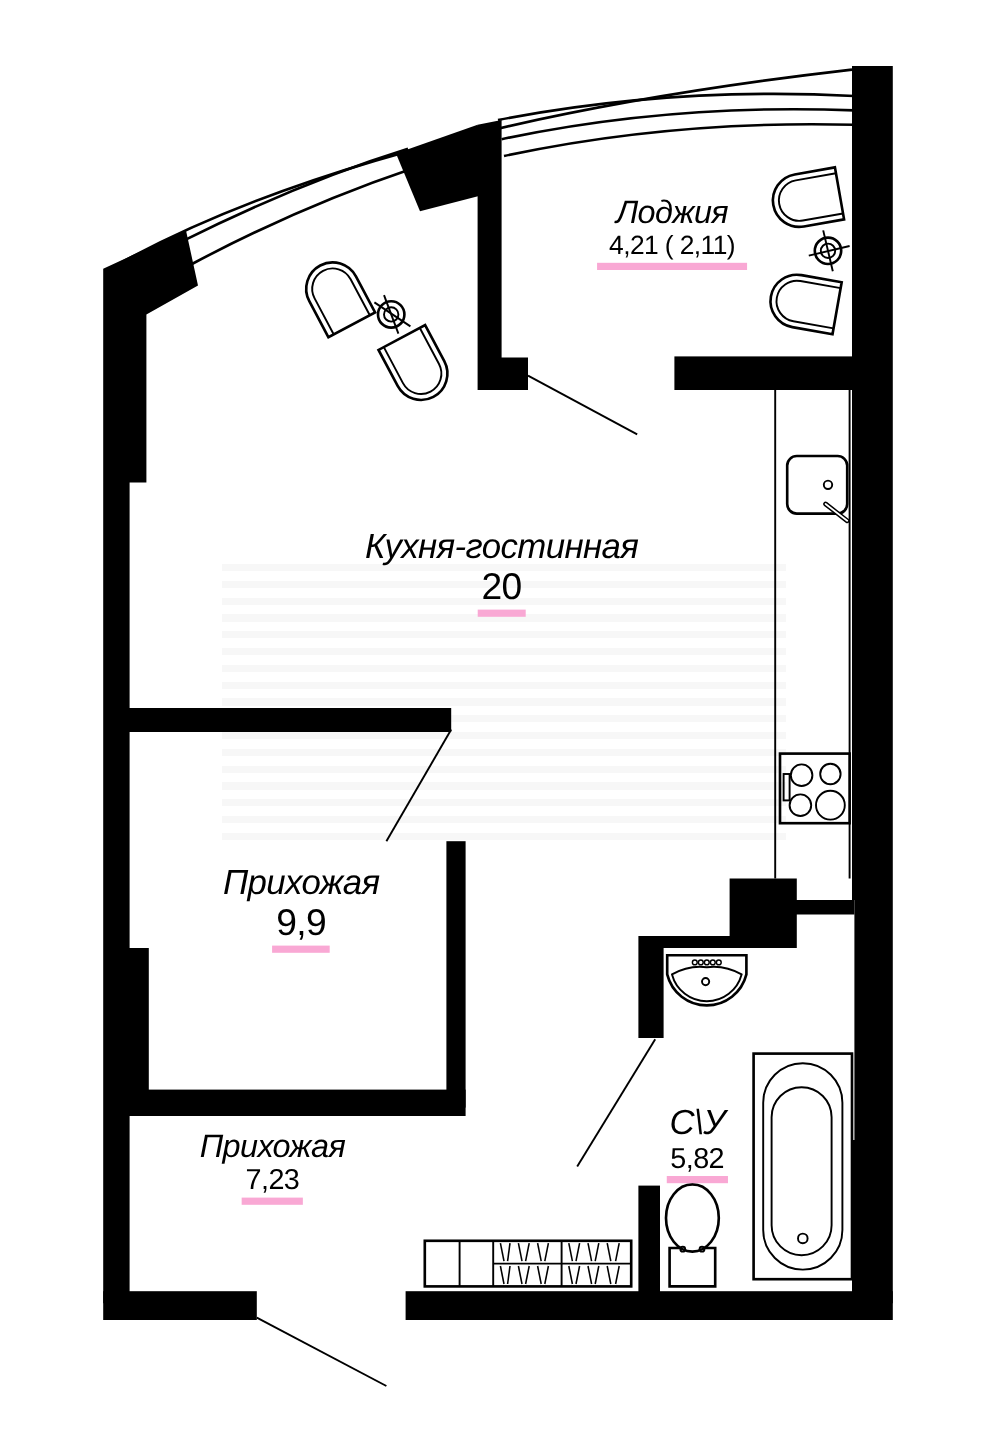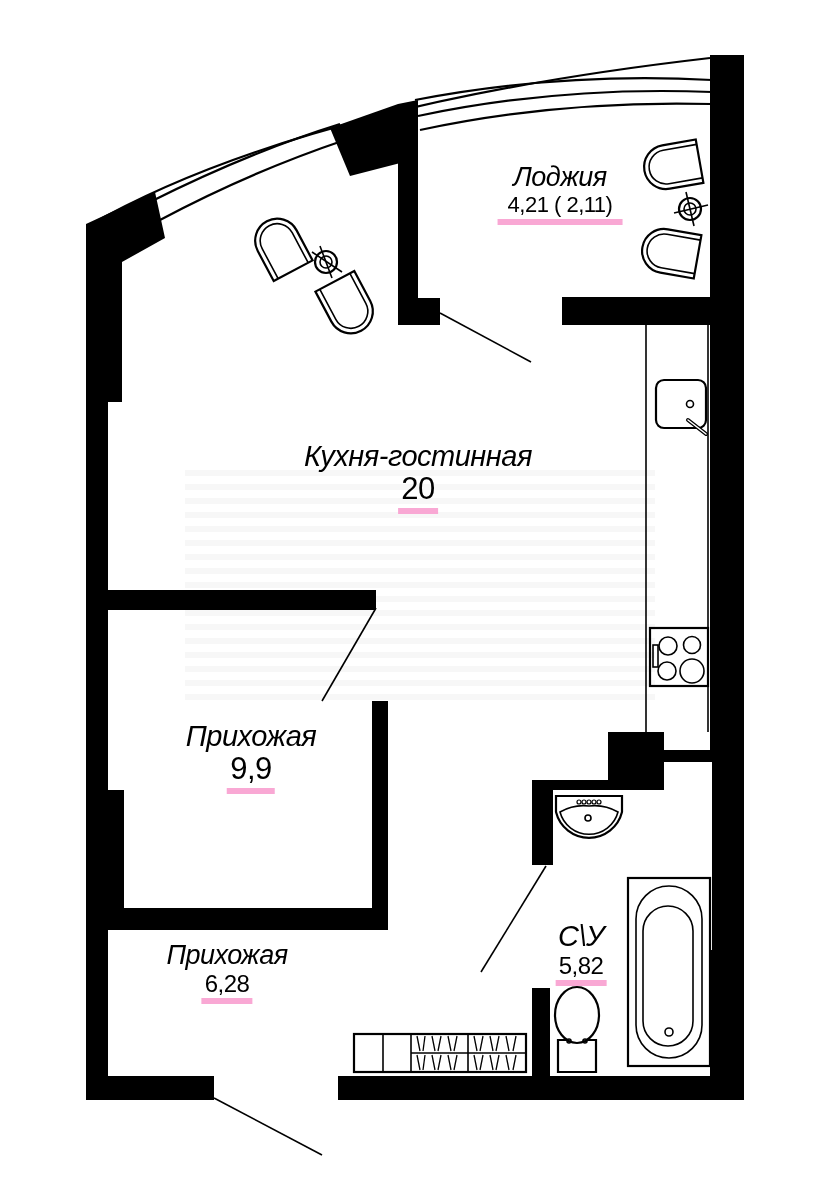--- a/index.html
+++ b/index.html
@@ -197,14 +197,14 @@
   <div class="area big">9,9</div>
 </div>
 
 <div class="lbl" style="left:581px; top:920px;">
   <div class="name">С\У</div>
   <div class="area">5,82</div>
 </div>
 
 <div class="lbl" style="left:227px; top:940px;">
   <div class="name small">Прихожая</div>
-  <div class="area">6,28</div>
+  <div class="area">7,23</div>
 </div>
 
 </body></html>

